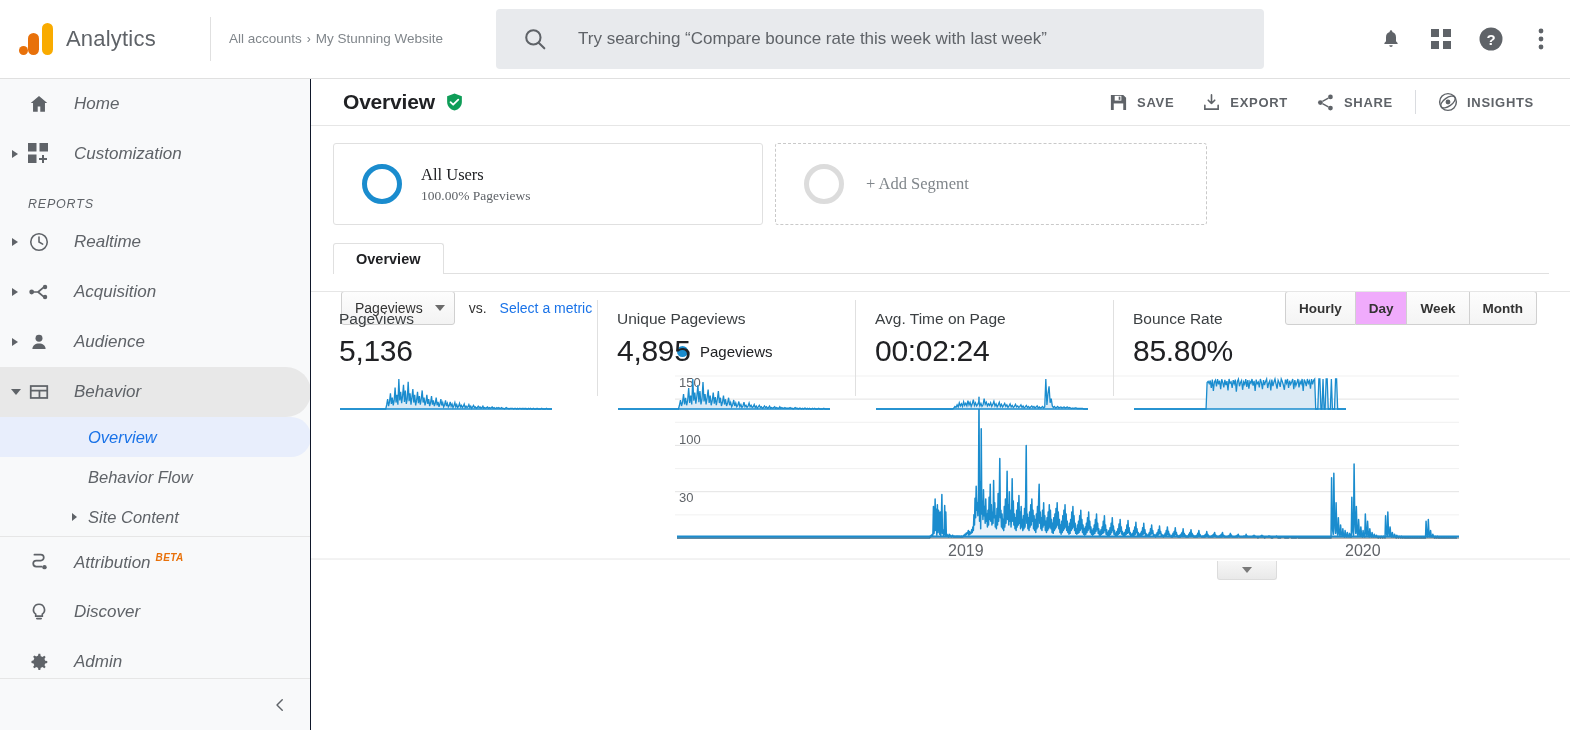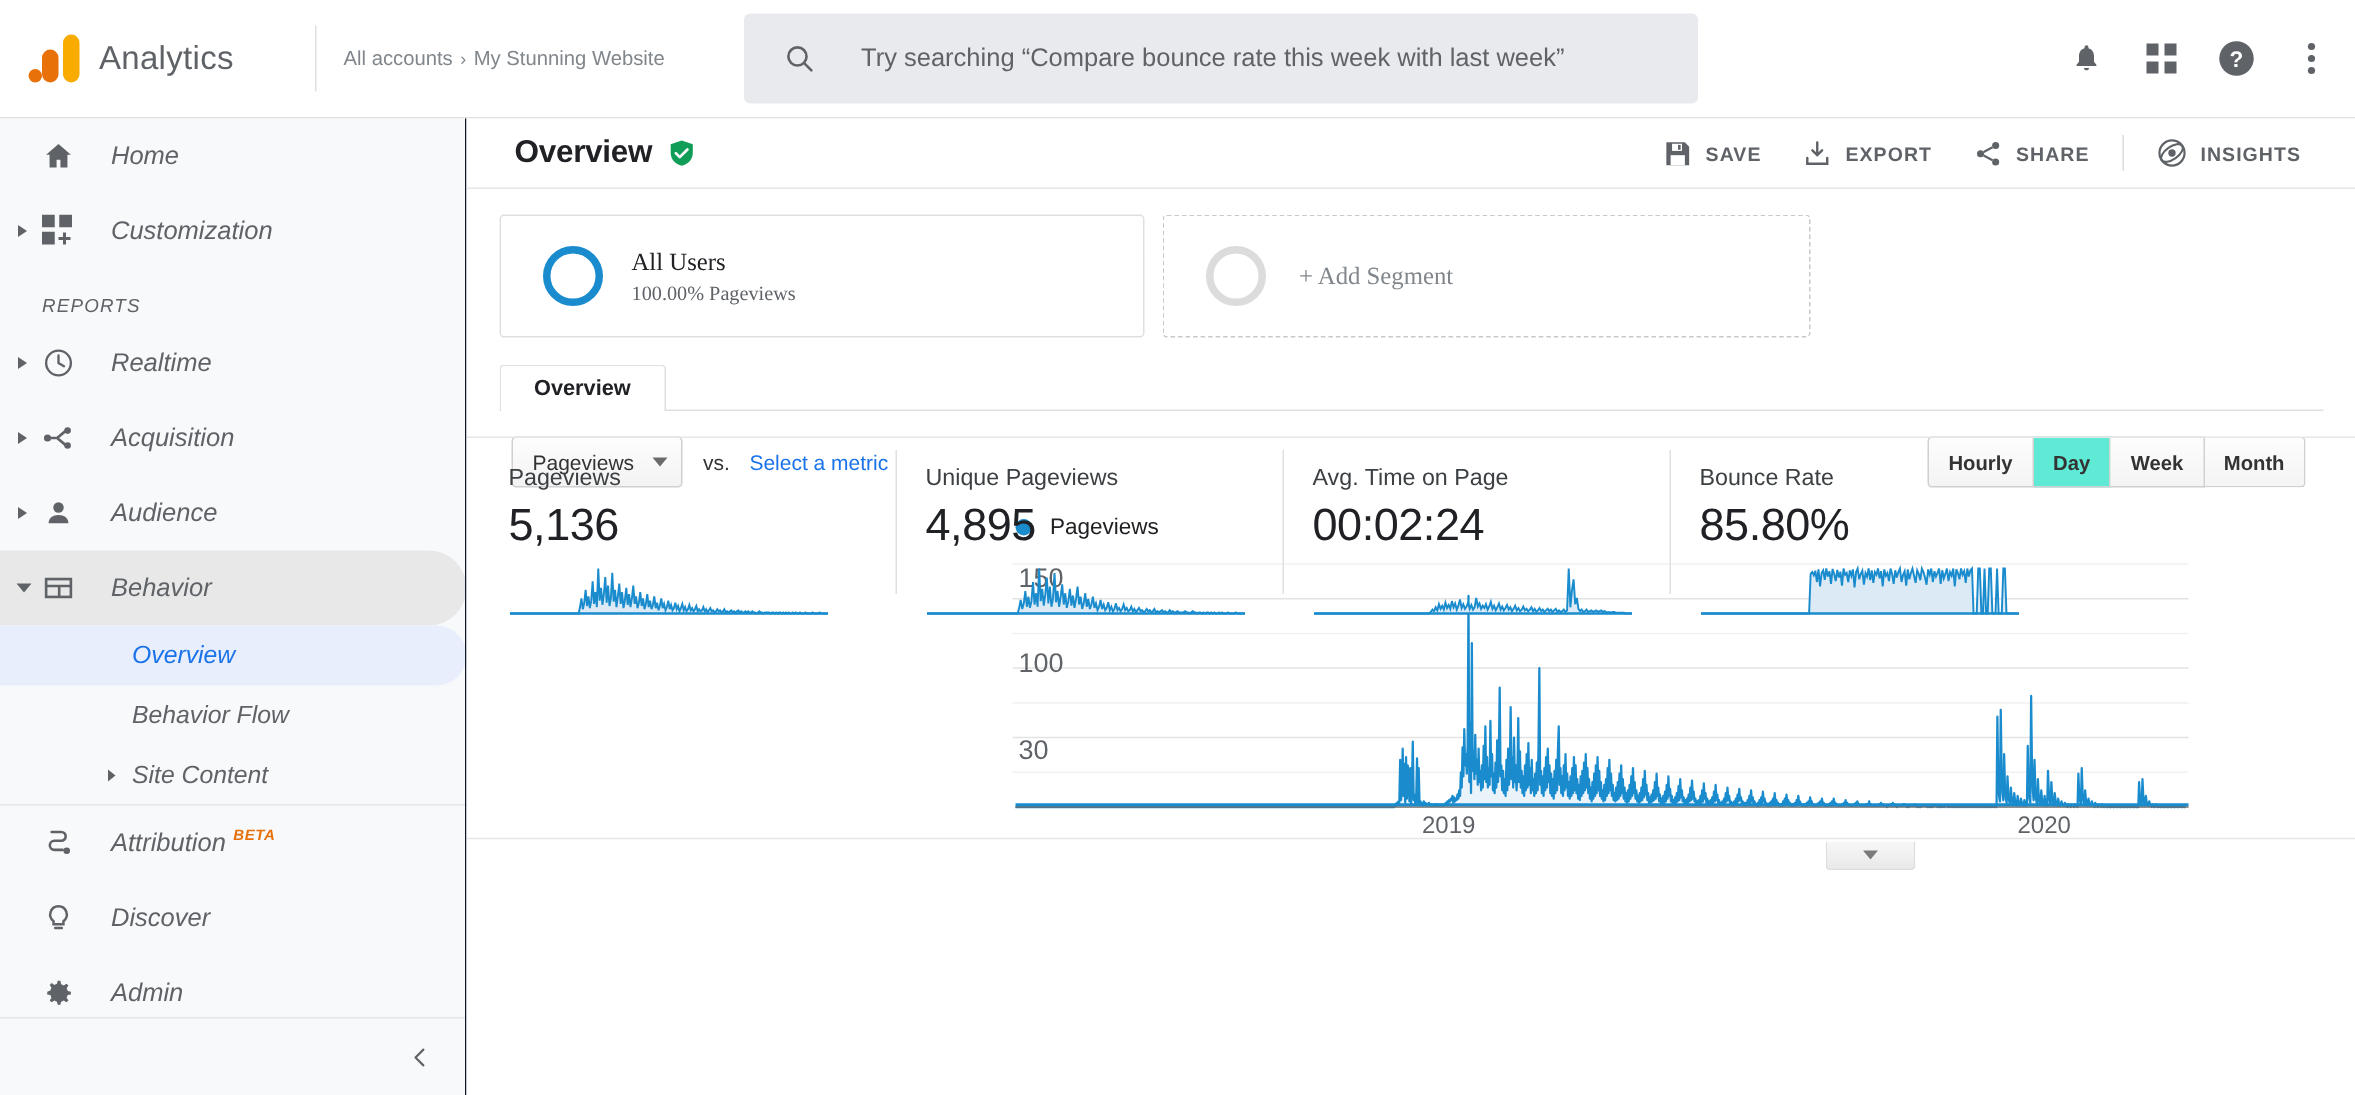--- a/index.html
+++ b/index.html
@@ -47,21 +47,21 @@
   .view-name {
     font-size: 24px; color: #202124; font-weight: 400; line-height: 30px; white-space: nowrap;
   }
   .caret-down {
     width: 0; height: 0; border-left: 6px solid transparent; border-right: 6px solid transparent;
     border-top: 7px solid #5f6368; margin-left: 11px; margin-top: 5px;
   }
 
   .search-wrap { margin-left: 15px; }
   .searchbox {
-    width: 636px; height: 60px; background: #e8eaed; border-radius: 4px;
+    width: 768px; height: 60px; background: #e8eaed; border-radius: 4px;
     display: flex; align-items: center; padding-left: 26px;
   }
   .searchbox input {
     border: none; outline: none; background: transparent; margin-left: 28px;
     font-size: 17px; color: #3c4043; font-family: "Liberation Sans", sans-serif; width: 660px;
   }
   .searchbox input::placeholder { color: #5f6368; }
 
   .top-icons { display: flex; align-items: center; margin-left: auto; padding-right: 14px; gap: 20px; }
   .ticon { width: 30px; height: 30px; display: flex; align-items: center; justify-content: center; cursor: pointer; }
@@ -187,32 +187,32 @@
   .sel-metric-link { font-size: 14px; color: #1a73e8; margin-left: 13px; cursor: pointer; }
 
   .gran-group { position: absolute; right: 33px; top: 0; display: flex; }
   .gran-btn {
     height: 34px; padding: 0 13px; display: flex; align-items: center; justify-content: center;
     font-size: 13.5px; font-weight: 700; color: #333; background: linear-gradient(#fdfdfd,#f4f4f4);
     border: 1px solid #d0d0d0; border-left: none; cursor: pointer;
   }
   .gran-btn:first-child { border-left: 1px solid #d0d0d0; border-radius: 3px 0 0 3px; }
   .gran-btn:last-child { border-radius: 0 3px 3px 0; }
-  .gran-btn.active { background: #5eead4; }
+  .gran-btn.active { background: #f0abfc; }
 
   
   .legend-row { display: flex; align-items: center; margin: 18px 0 0 366px; }
   .legend-dot { width: 11px; height: 11px; border-radius: 50%; background: #1a8cce; }
   .legend-lbl { font-size: 15px; color: #202124; margin-left: 12px; }
 
   
   .chart-area { position: relative; margin-top: 8px; height: 210px; }
   .chart-svg { position: absolute; left: 0; top: 0; }
   .ylab {
-    position: absolute; font-size: 18px; color: #5f6368; left: 368px;
+    position: absolute; font-size: 13px; color: #5f6368; left: 368px;
   }
   .xlab { position: absolute; font-size: 16px; color: #5f6368; }
   .collapse-tab {
     position: absolute; left: 906px; top: 193px; width: 60px; height: 19px;
     background: linear-gradient(#f7f7f7,#e9e9e9); border: 1px solid #dcdcdc; border-top: none;
     border-radius: 0 0 3px 3px; display: flex; align-items: center; justify-content: center; cursor: pointer;
   }
   .collapse-tab .tri {
     width: 0; height: 0; border-left: 5px solid transparent; border-right: 5px solid transparent;
     border-top: 6px solid #7a7a7a;

